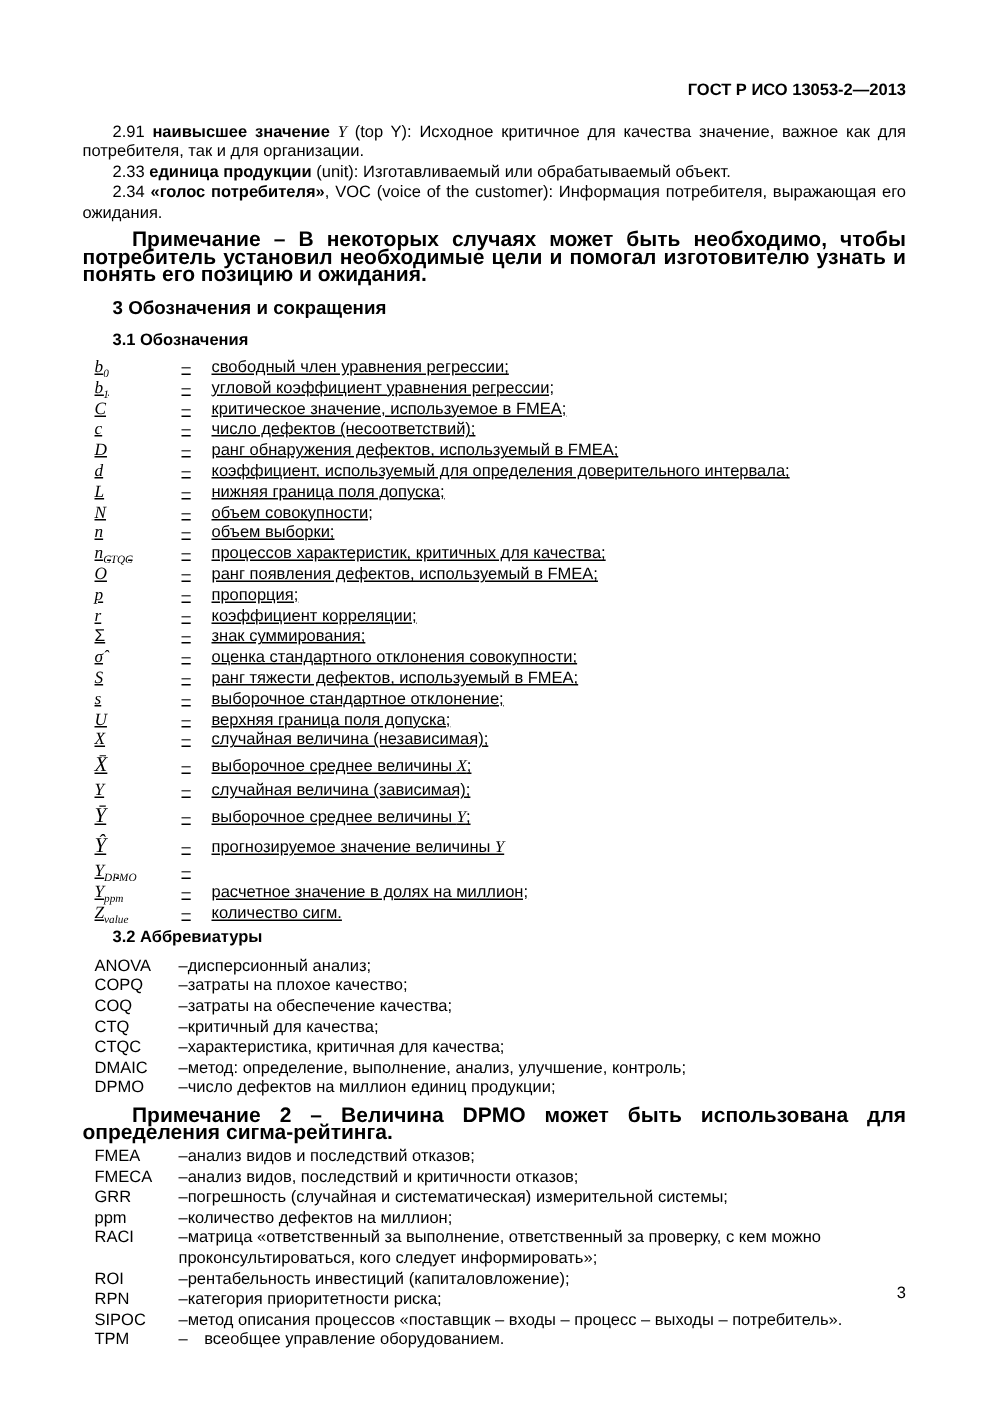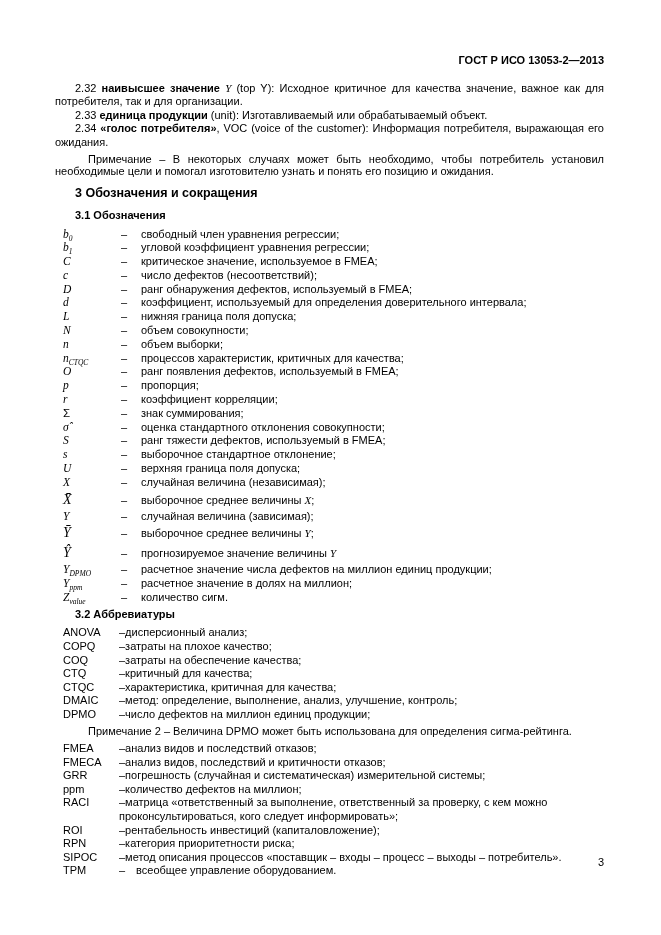--- a/index.html
+++ b/index.html
@@ -7,45 +7,45 @@
   html, body { margin: 0; padding: 0; background: #ffffff; }
   .page {
     width: 661px; height: 901px; margin: 0 auto; background: #ffffff;
     font-family: "Liberation Sans", sans-serif; font-size: 11px; color: #000;
     padding: 54px 57px 0 55px; position: relative; overflow: hidden;
     line-height: 13.5px;
   }
   .doc-header { text-align: right; font-weight: bold; font-size: 11px; margin-bottom: 14px; }
   .para { margin: 0; text-indent: 20px; text-align: justify; }
   .math { font-style: italic; font-family: "Liberation Serif", serif; }
-  .note { font-size: 11px; line-height: 11.5px; text-indent: 33px; text-align: justify; margin: 5px 0 4px 0; }
+  .note { font-size: 14px; line-height: 11.5px; text-indent: 33px; text-align: justify; margin: 5px 0 4px 0; font-weight: bold; }
   .h-section { font-size: 12.5px; line-height: 15px; font-weight: bold; margin: 9px 0 8px 0; padding-left: 20px; }
   .h-sub { font-size: 11px; font-weight: bold; margin: 3px 0 5px 0; padding-left: 20px; }
   .sym-list { padding-left: 8px; }
-  .sym-row { display: grid; grid-template-columns: 58px 20px 1fr; line-height: 13.8px; align-items: baseline; }
+  .sym-row { display: grid; grid-template-columns: 58px 20px 1fr; line-height: 13.8px; align-items: baseline; text-decoration: underline; }
   .sym-row.tall { line-height: 19px; }
   .sym-row .sym { font-size: 11.5px; }
   .sym-row.tall .sym { font-size: 14px; }
   .sym sub { font-size: 7.5px; line-height: 0; }
   .sym-row .dash { text-align: left; }
   .abbr-list { padding-left: 8px; }
   .abbr-row { display: grid; grid-template-columns: 56px 1fr; line-height: 13.6px; }
   .abbr-list .note { margin-left: -8px; }
   .page-number { position: absolute; right: 57px; bottom: 32px; font-size: 11px; }
 </style>
 </head>
 <body>
 
 <div class="page">
 
   <header class="doc-header">
     <span>ГОСТ Р ИСО 13053-2—2013</span>
   </header>
 
-  <p class="para"><span>2.32 </span><b>наивысшее значение </b><i class="math">Y</i><span> (top Y): Исходное критичное для качества значение, важное как для потребителя, так и для организации.</span></p>
+  <p class="para"><span>2.91 </span><b>наивысшее значение </b><i class="math">Y</i><span> (top Y): Исходное критичное для качества значение, важное как для потребителя, так и для организации.</span></p>
 
   <p class="para"><span>2.33 </span><b>единица продукции</b><i class="math"></i><span> (unit): Изготавливаемый или обрабатываемый объект.</span></p>
 
   <p class="para"><span>2.34 </span><b>«голос потребителя»</b><i class="math"></i><span>, VOC (voice of the customer): Информация потребителя, выражающая его ожидания.</span></p>
 
   <p class="note">Примечание – В некоторых случаях может быть необходимо, чтобы потребитель установил необходимые цели и помогал изготовителю узнать и понять его позицию и ожидания.</p>
 
   <h2 class="h-section">3 Обозначения и сокращения</h2>
 
   <h3 class="h-sub">3.1 Обозначения</h3>
@@ -185,21 +185,20 @@
 
   <div class="sym-row tall">
     <span class="sym math">Ŷ</span>
     <span class="dash">–</span>
     <span class="def">прогнозируемое значение величины <i class="math">Y</i></span>
   </div>
 
   <div class="sym-row">
     <span class="sym math">Y<sub>DPMO</sub></span>
     <span class="dash">–</span>
-    <span class="def">расчетное значение числа дефектов на миллион единиц продукции;</span>
   </div>
 
   <div class="sym-row">
     <span class="sym math">Y<sub>ppm</sub></span>
     <span class="dash">–</span>
     <span class="def">расчетное значение в долях на миллион;</span>
   </div>
 
   <div class="sym-row">
     <span class="sym math">Z<sub>value</sub></span>

